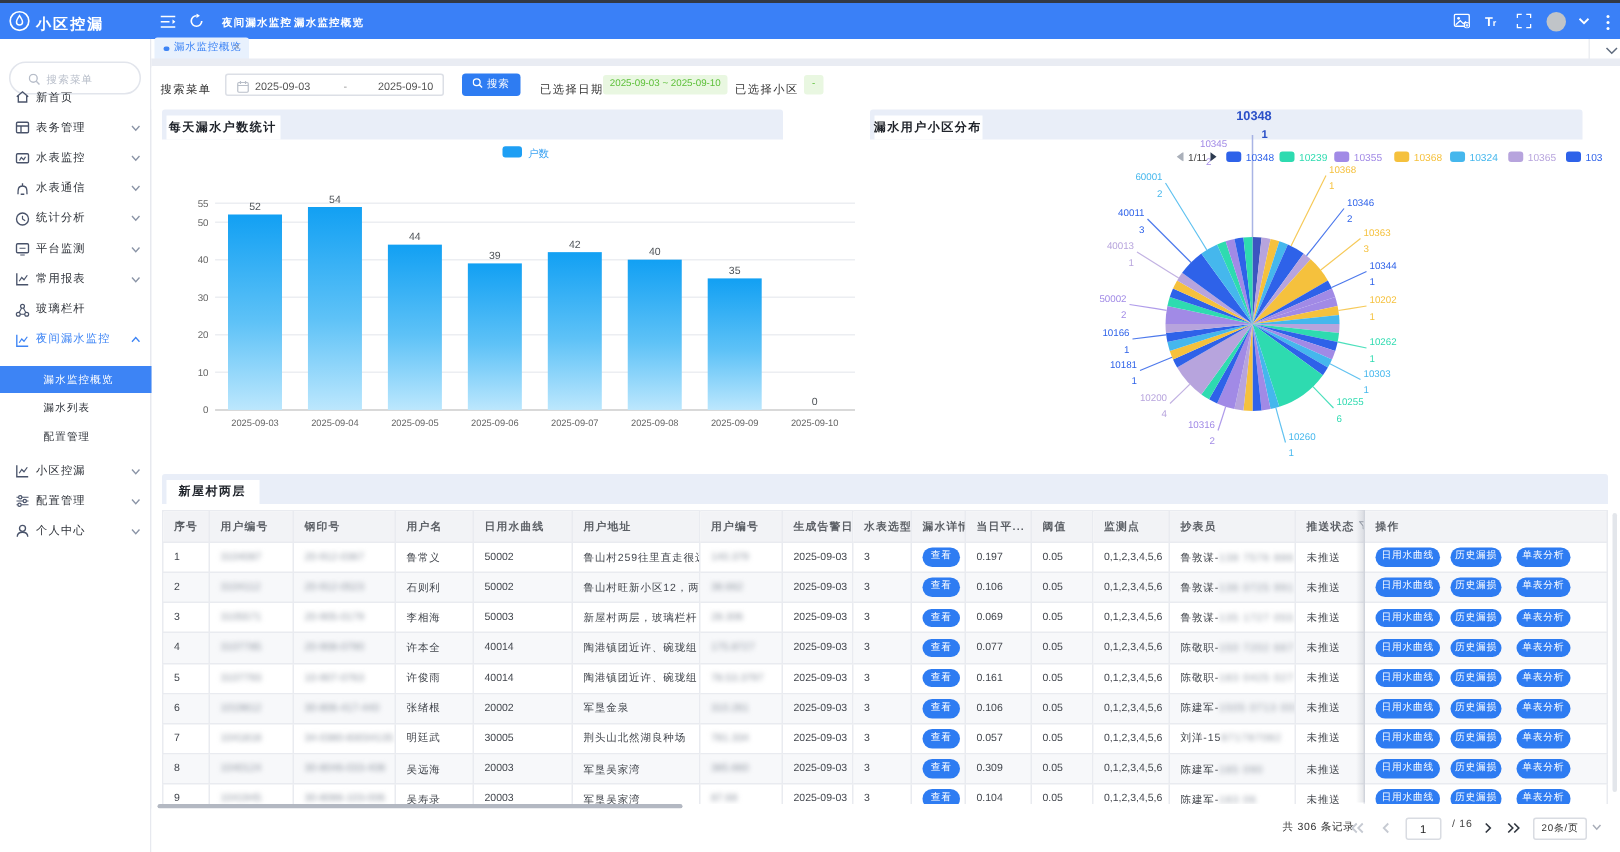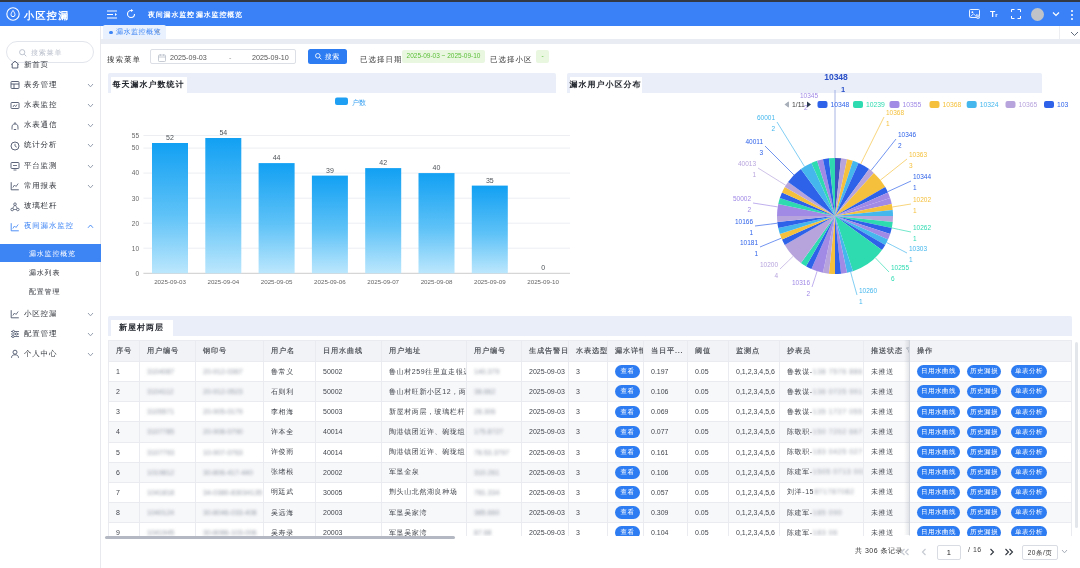--- a/index.html
+++ b/index.html
@@ -241,24 +241,24 @@
   </div>
   <div id="sbtn"><svg style="vertical-align:-1px" width="7" height="7" viewBox="0 0 8 8">
         <circle cx="3.2" cy="3.2" r="2.6" fill="none" stroke="#fff" stroke-width="1"></circle>
         <path d="M5.2 5.2 L7.3 7.3" stroke="#fff" stroke-width="1"></path>
       </svg> 搜索</div>
   <span class="fl" style="left:259px">已选择日期</span>
   <div class="gtag" style="left:301px;width:83px">2025-09-03 ~ 2025-09-10</div>
   <span class="fl" style="left:389px">已选择小区</span>
   <div class="gtag" style="left:435px;width:13px">-</div>
 </div>
-<div class="cardstrip" style="left:108px;top:72.5px;width:448px">
+<div class="cardstrip" style="left:108px;top:72.5px;width:414px">
     <div class="cardtab" style="left:2.5px;width:76px;line-height:16px">每天漏水户数统计</div>
   </div>
-<div class="cardstrip" style="left:567px;top:72.5px;width:475px">
+<div class="cardstrip" style="left:580px;top:72.5px;width:475px">
     <div class="cardtab" style="left:2.5px;width:72px;line-height:16px">漏水用户小区分布</div>
   </div>
 <svg width="482" height="206" viewBox="0 0 482 206" style="position:absolute;left:108px;top:94px">
     <defs>
       <linearGradient id="bg1" x1="0" y1="0" x2="0" y2="1">
         <stop offset="0" stop-color="#12a0f3"></stop>
         <stop offset="0.55" stop-color="#5ec2f7"></stop>
         <stop offset="1" stop-color="#bce7fd"></stop>
       </linearGradient>
     </defs>

